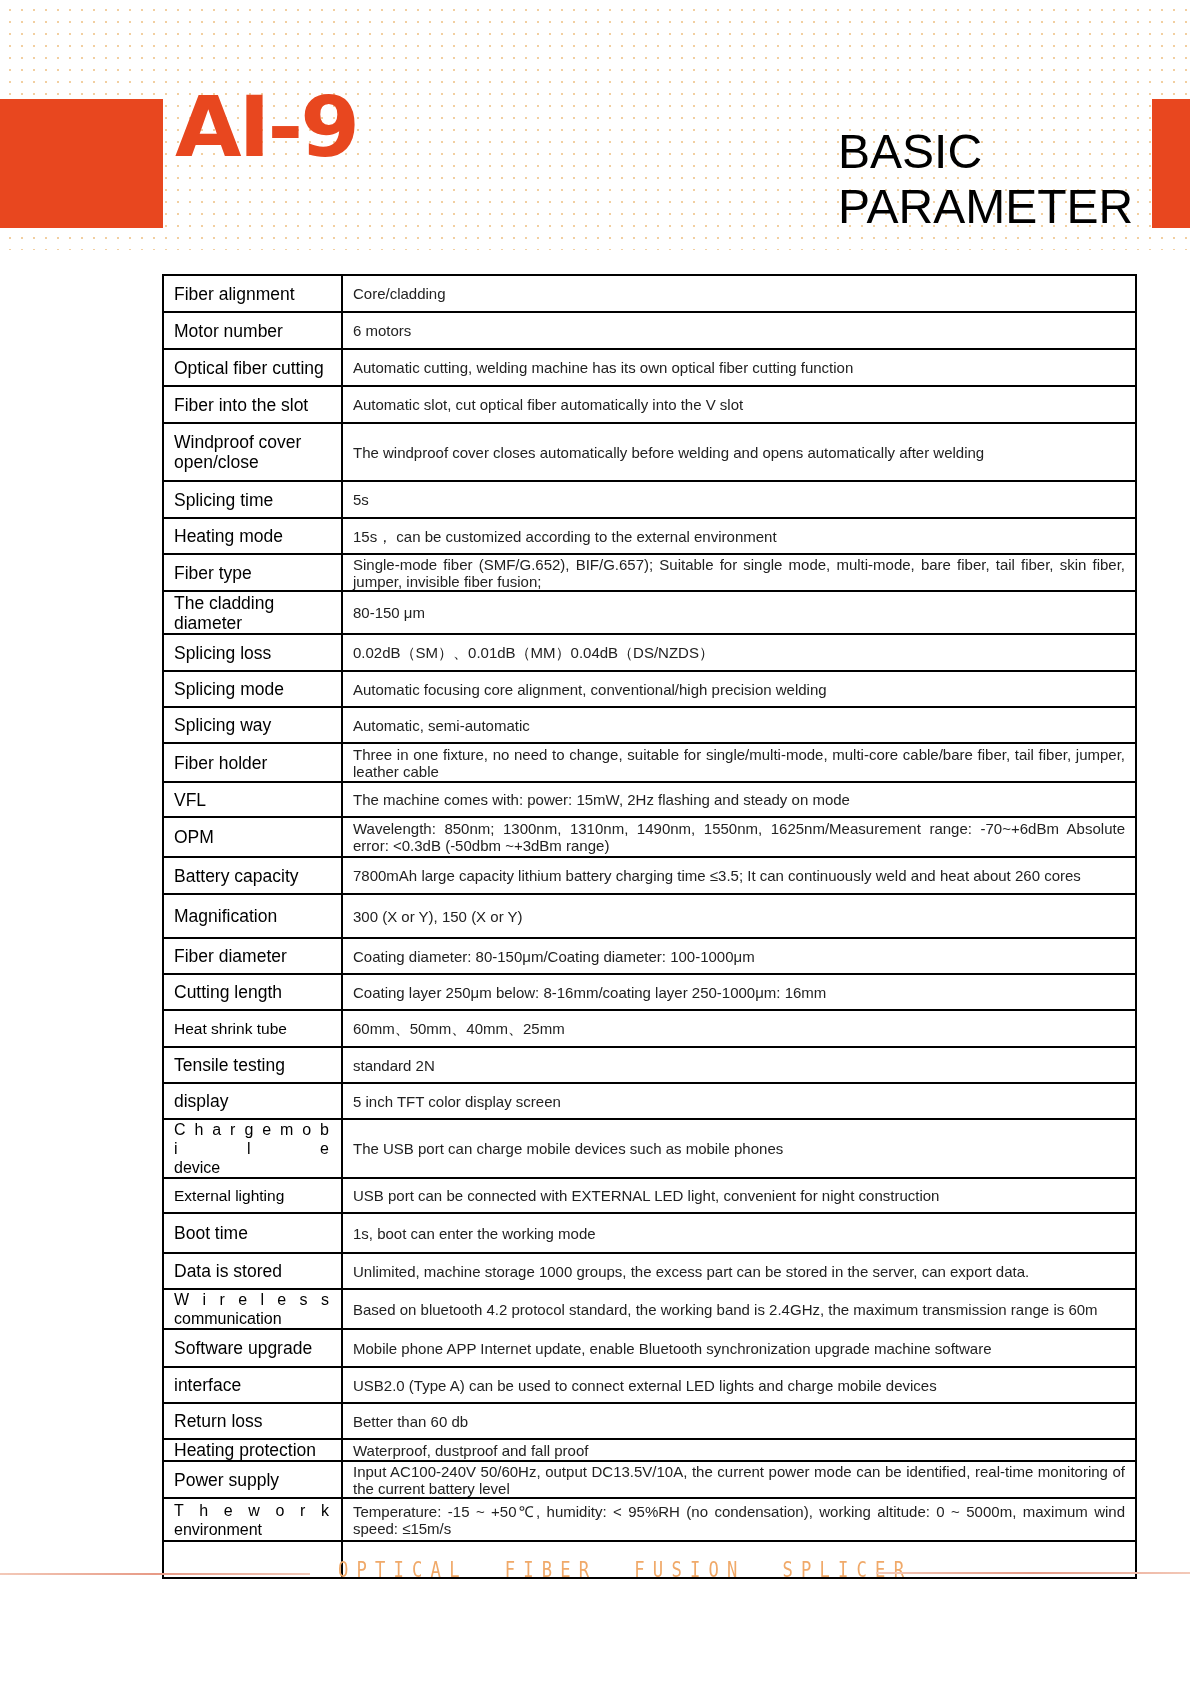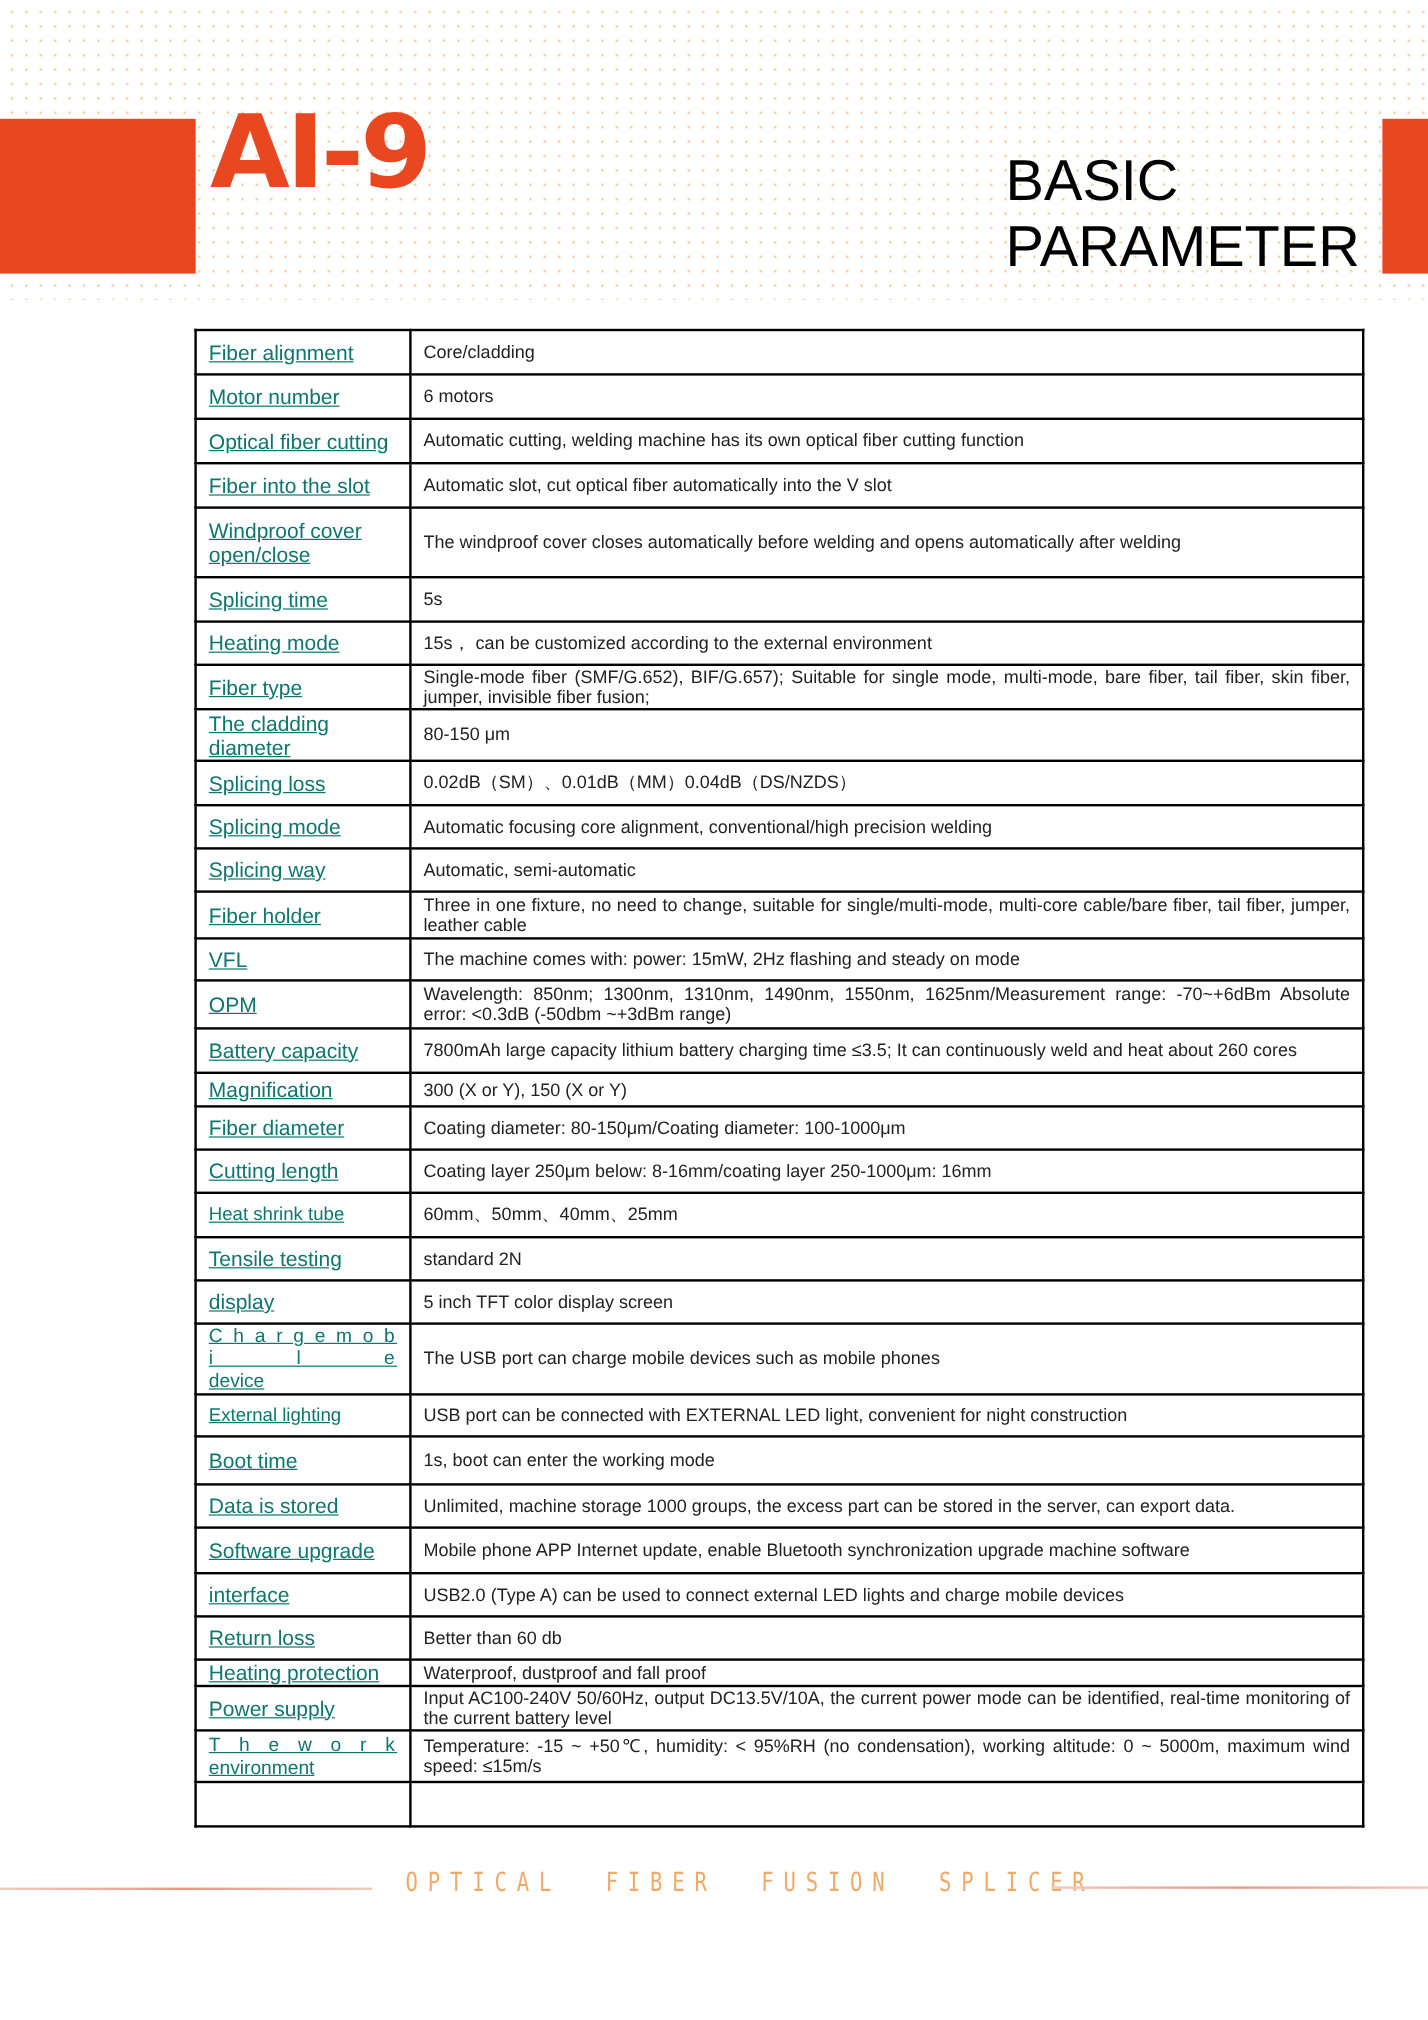--- a/index.html
+++ b/index.html
@@ -35,21 +35,21 @@
   }
   table.spec {
     position: absolute; left: 162px; top: 274px; width: 975px;
     border-collapse: collapse; table-layout: fixed;
   }
   table.spec td {
     border: 2px solid #000; padding: 0 10px 0 10px; vertical-align: middle;
     font-size: 15px; line-height: 17px; color: #222;
   }
   table.spec td.label {
-    width: 157px; color: #0f766e; font-size: 17.5px; line-height: 20px; padding-left: 10px; text-decoration: underline;
+    width: 157px; color: #000000; font-size: 17.5px; line-height: 20px; padding-left: 10px;
   }
   table.spec td.label.small { font-size: 15.5px; }
   .spread-first { display: block; text-align: justify; text-align-last: justify; letter-spacing: 2px; }
   td.value { text-align: justify; }
   .footer-line {
     position: absolute; height: 2px;
     background: linear-gradient(to right, #f3c9b8, #e79a86, #f3c9b8);
   }
   .footer-text {
     position: absolute; left: 338px; top: 1557px;
@@ -129,21 +129,21 @@
         <td class="value">The machine comes with: power: 15mW, 2Hz flashing and steady on mode</td>
       </tr>
       <tr style="height: 40px;">
         <td class="label">OPM</td>
         <td class="value">Wavelength: 850nm; 1300nm, 1310nm, 1490nm, 1550nm, 1625nm/Measurement range: -70~+6dBm Absolute error: &lt;0.3dB (-50dbm ~+3dBm range)</td>
       </tr>
       <tr style="height: 37px;">
         <td class="label">Battery capacity</td>
         <td class="value">7800mAh large capacity lithium battery charging time ≤3.5; It can continuously weld and heat about 260 cores</td>
       </tr>
-      <tr style="height: 28px; margin-left: 35px;">
+      <tr style="height: 44px; margin-left: 35px;">
         <td class="label">Magnification</td>
         <td class="value">300 (X or Y), 150 (X or Y)</td>
       </tr>
       <tr style="height: 36px;">
         <td class="label">Fiber diameter</td>
         <td class="value">Coating diameter: 80-150μm/Coating diameter: 100-1000μm</td>
       </tr>
       <tr style="height: 36px;">
         <td class="label">Cutting length</td>
         <td class="value">Coating layer 250μm below: 8-16mm/coating layer 250-1000μm: 16mm</td>
@@ -169,20 +169,24 @@
         <td class="value">USB port can be connected with EXTERNAL LED light, convenient for night construction</td>
       </tr>
       <tr style="height: 40px;">
         <td class="label">Boot time</td>
         <td class="value">1s, boot can enter the working mode</td>
       </tr>
       <tr style="height: 36px;">
         <td class="label">Data is stored</td>
         <td class="value">Unlimited, machine storage 1000 groups, the excess part can be stored in the server, can export data.</td>
       </tr>
+      <tr style="height: 39px;">
+        <td class="label" style="font-size: 16px; line-height: 19px;"><span class="spread-first">W i r e l e s s</span><span>communication</span></td>
+        <td class="value">Based on bluetooth 4.2 protocol standard, the working band is 2.4GHz, the maximum transmission range is 60m</td>
+      </tr>
       <tr style="height: 38px;">
         <td class="label">Software upgrade</td>
         <td class="value">Mobile phone APP Internet update, enable Bluetooth synchronization upgrade machine software</td>
       </tr>
       <tr style="height: 36px;">
         <td class="label">interface</td>
         <td class="value">USB2.0 (Type A) can be used to connect external LED lights and charge mobile devices</td>
       </tr>
       <tr style="height: 36px;">
         <td class="label">Return loss</td>

